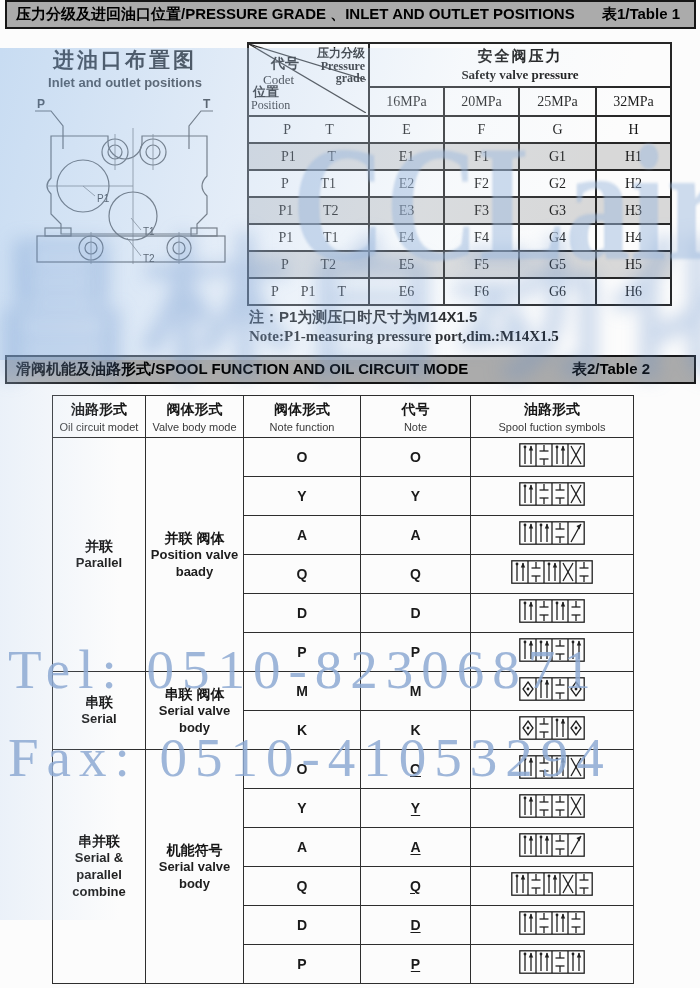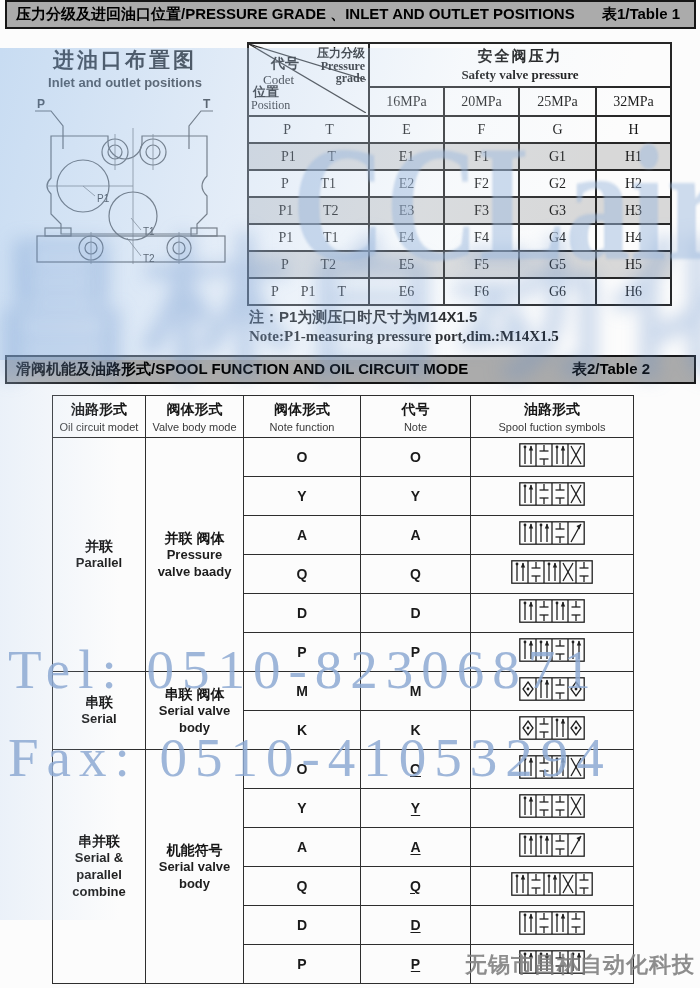--- a/index.html
+++ b/index.html
@@ -329,21 +329,21 @@
         </tr>
       </tbody>
       <tbody id="t2body">
           <tr style="height: 39px;">
             <td rowspan="6" class="grp">
               <div class="gcn">并联</div>
               <div class="gen">Parallel</div>
             </td>
             <td rowspan="6" class="grp">
               <div class="gcn">并联 阀体</div>
-              <div class="gen">Pressure valve baady</div>
+              <div class="gen">Position valve baady</div>
             </td>
             <td class="fn">O</td>
             <td class="code">O</td>
             <td><svg class="spool" width="66" height="26" viewBox="0 0 66 24">
                 <rect x="0.8" y="0.8" width="64.4" height="22.4"></rect>
                 <line x1="17" y1="1" x2="17" y2="23"></line>
                 <line x1="33" y1="1" x2="33" y2="23"></line>
                 <line x1="49" y1="1" x2="49" y2="23"></line>
                 <line x1="6" y1="3" x2="6" y2="21"></line>
                 <line x1="12" y1="3" x2="12" y2="21"></line>
@@ -707,16 +707,15 @@
     </table>
   </div>
 
   <div class="wm">
     <div class="tint-top"></div>
     <div class="tint-left"></div>
     <div class="cnblur">昌林自动化</div>
     <div class="brand">CCLair</div>
     <div class="tel">Tel: 0510-82306871</div>
     <div class="fax">Fax: 0510-41053294</div>
-    <div class="bottom">无锡市昌林自动化科技</div>
   </div>
 
 </div>
 
 </body></html>

